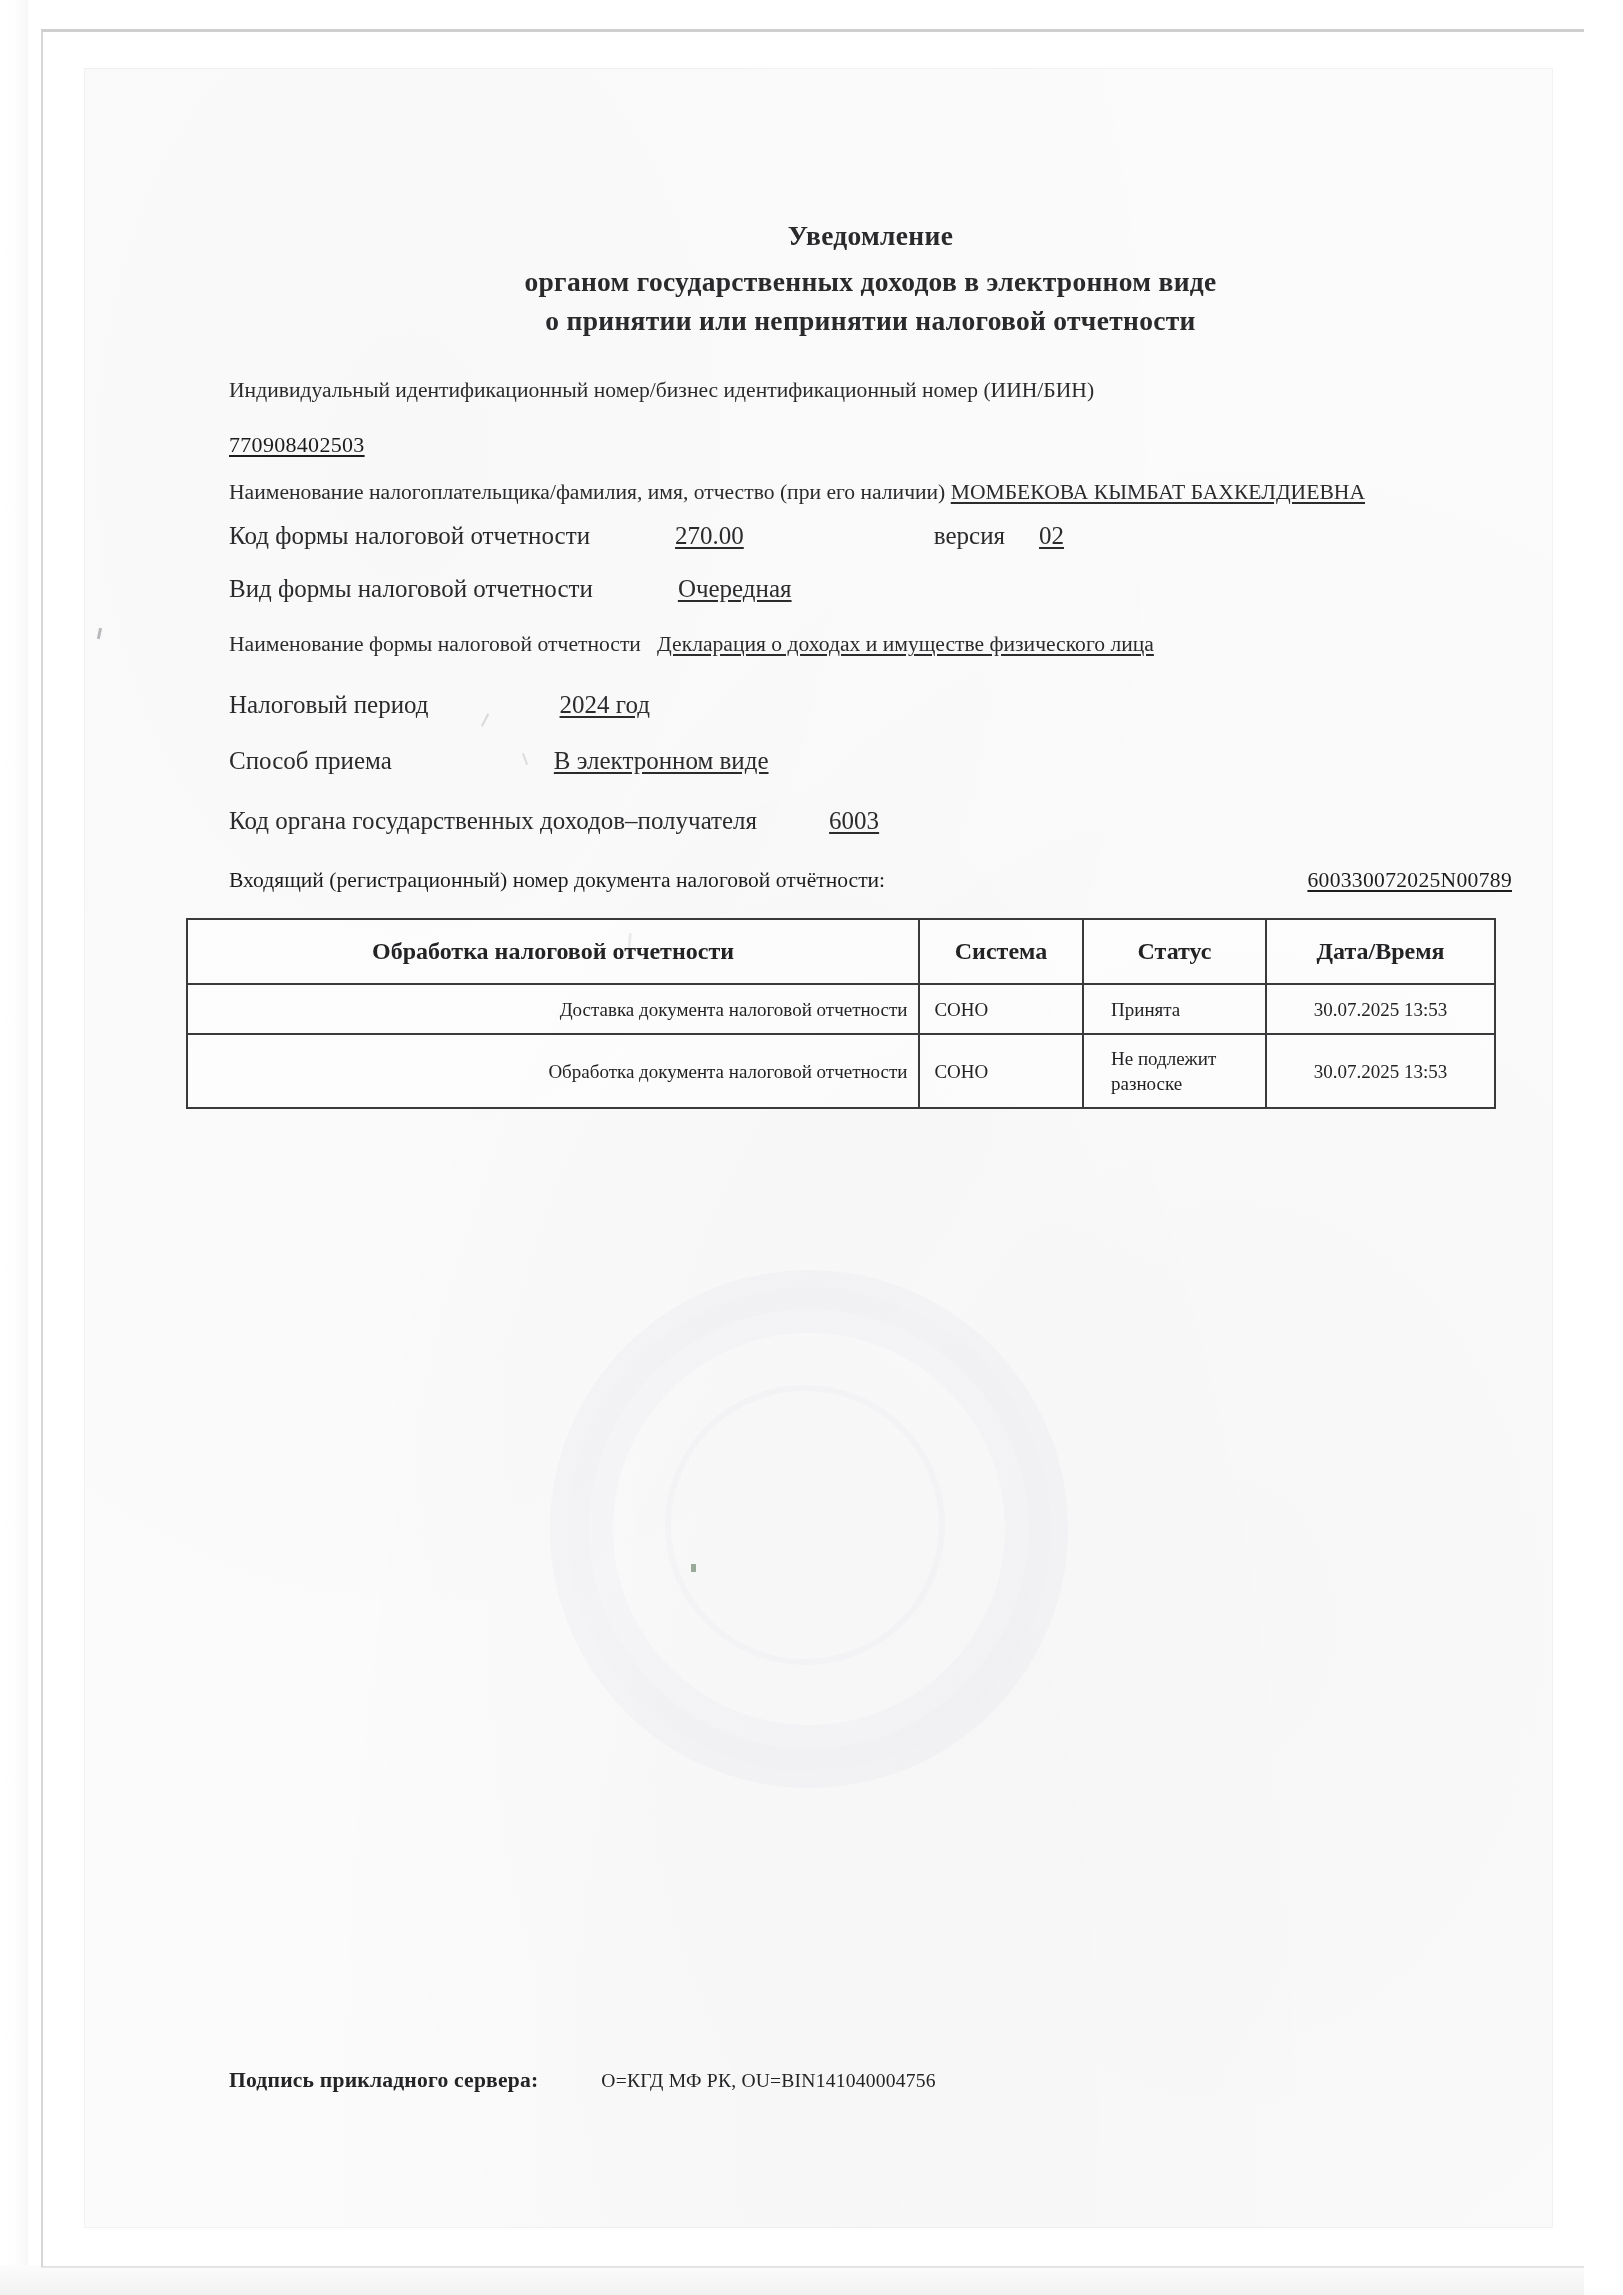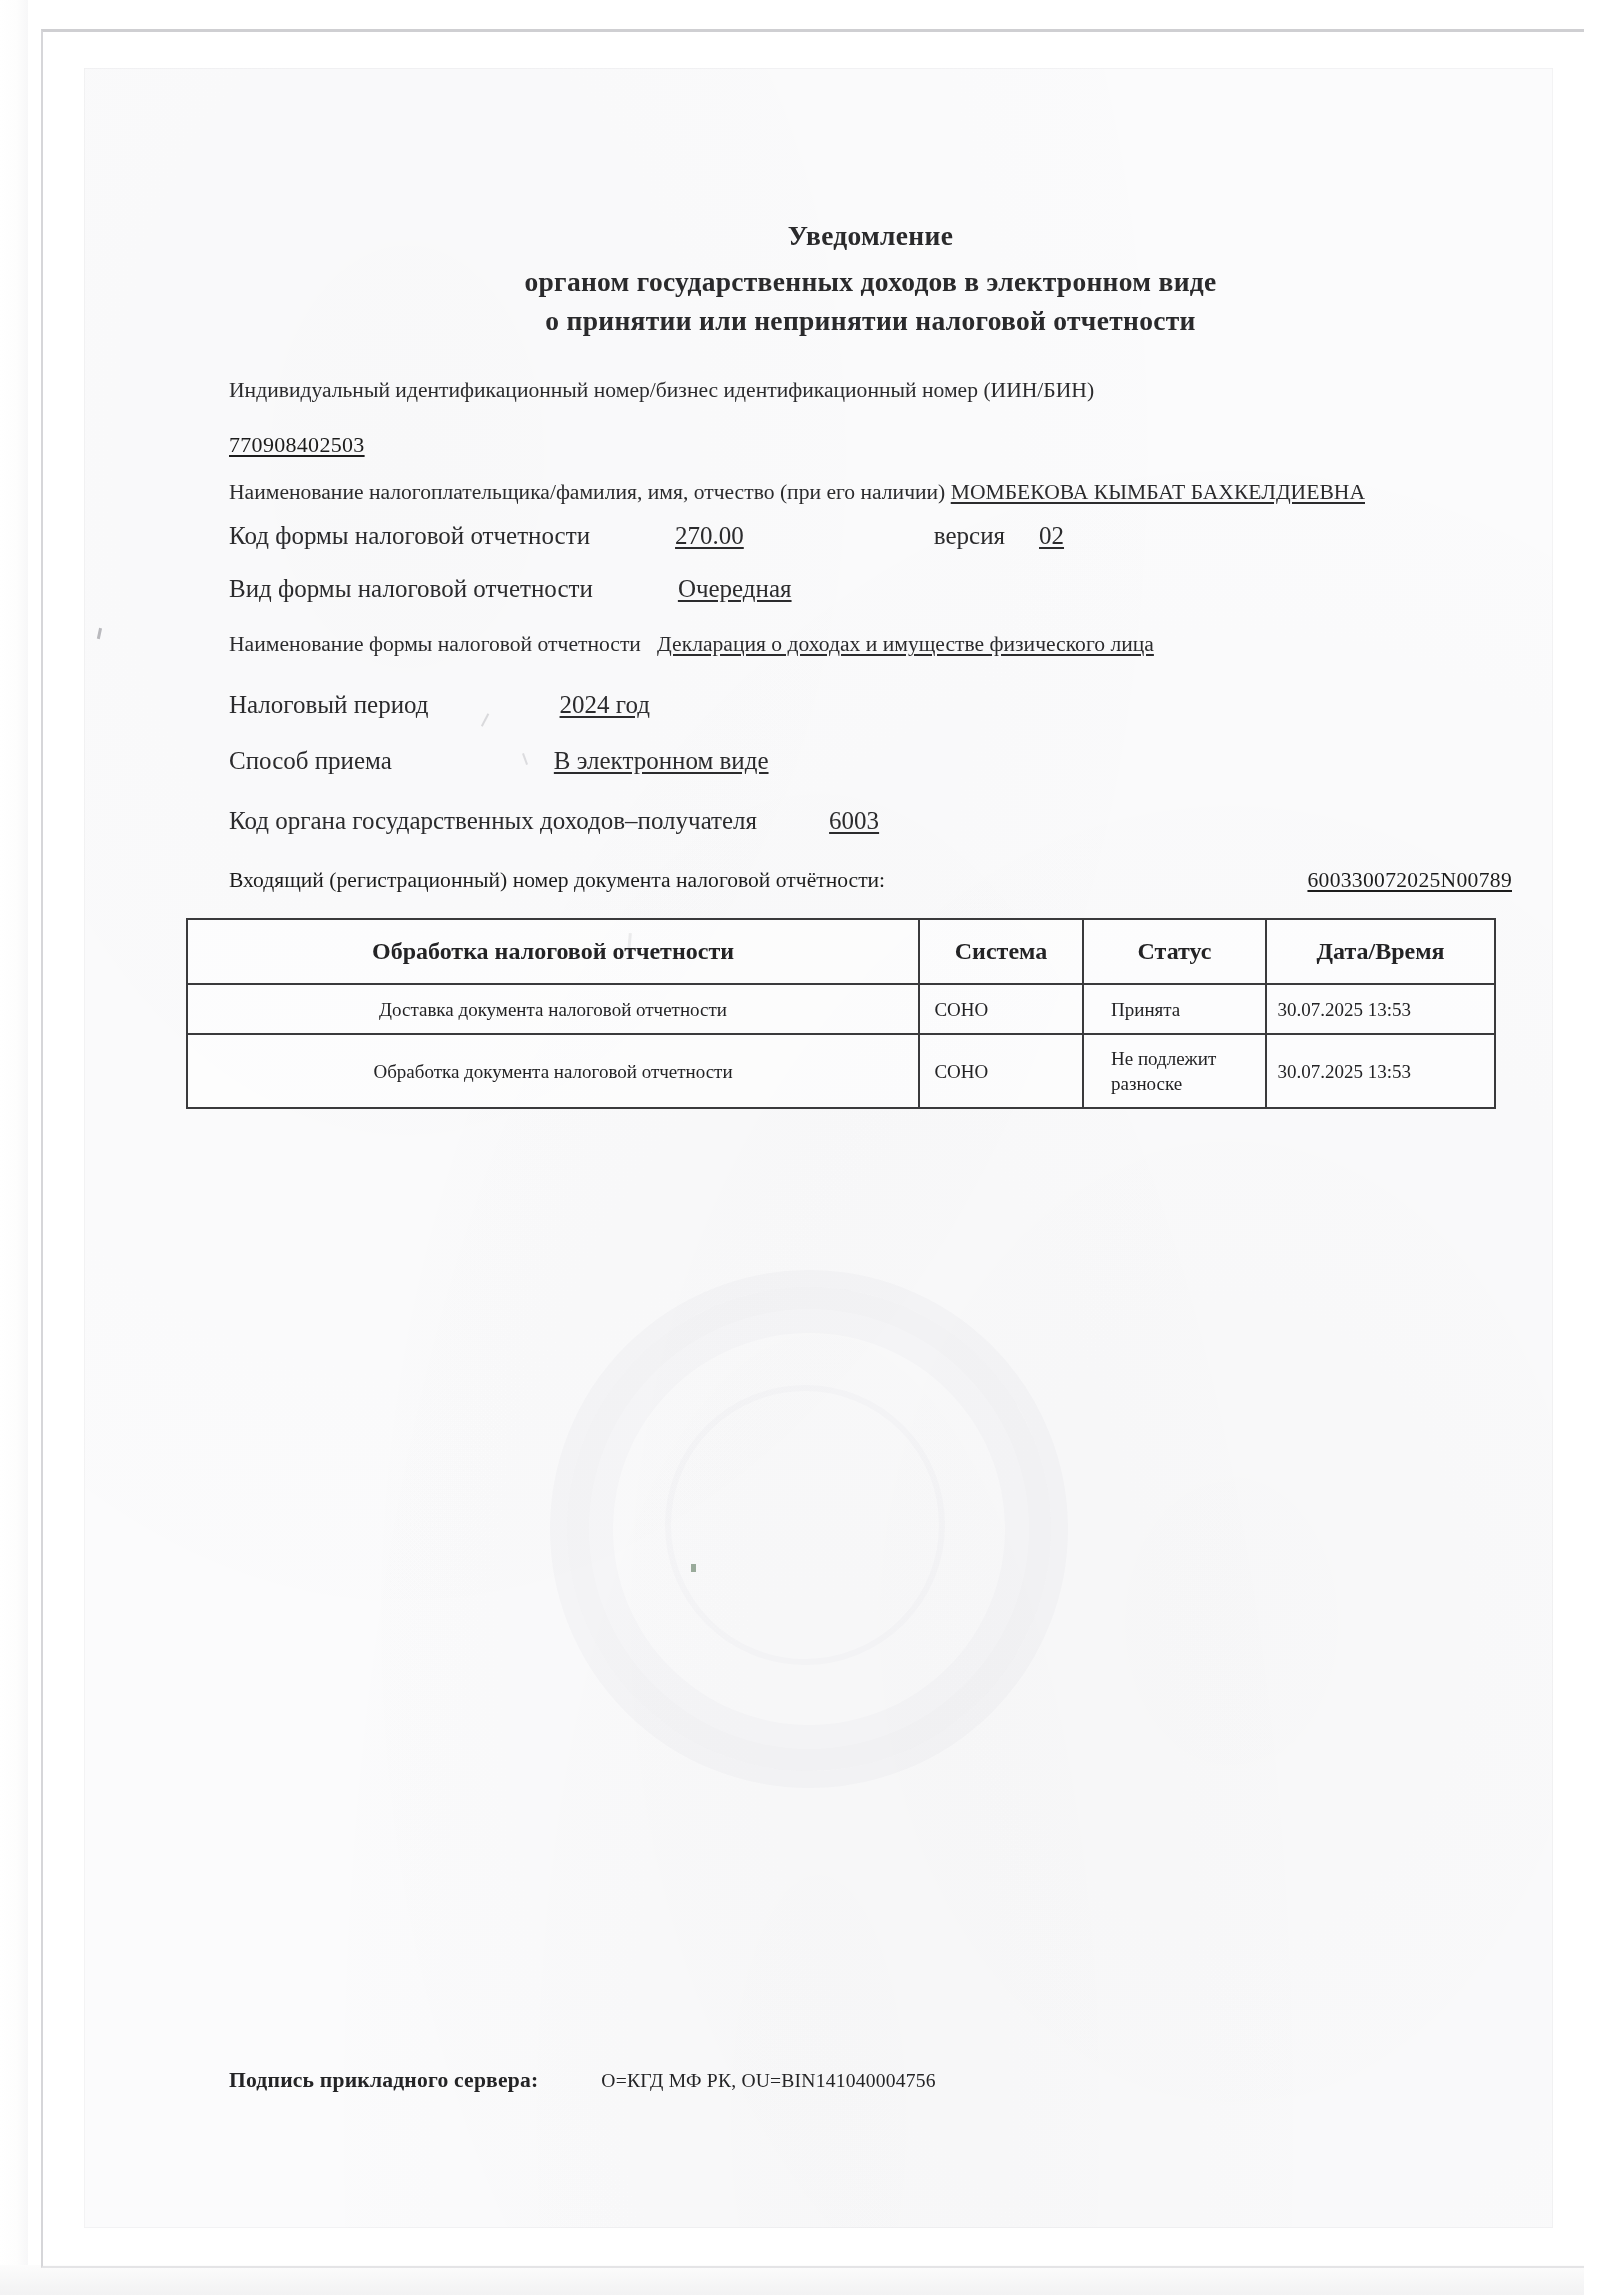--- a/index.html
+++ b/index.html
@@ -178,24 +178,24 @@
     text-align: center;
     height: 63px;
     line-height: 29px;
   }
   table.proc td {
     font-size: 19px;
     line-height: 25px;
     height: 48px;
     vertical-align: middle;
   }
-  table.proc td.c-task   { text-align: center; }
+  table.proc td.c-task   { text-align: right; }
   table.proc td.c-system { text-align: left;  padding-left: 14.4px; }
   table.proc td.c-status { text-align: left;  padding-left: 27px; }
-  table.proc td.c-date   { text-align: left;  }
+  table.proc td.c-date   { text-align: center;  }
   tr.row-tall td { height: 72px; }
 
   
   .sig {
     position: absolute;
     left: 229px;
     top: 2065px;
     display: flex;
     align-items: baseline;
     font-size: 21.6px;

